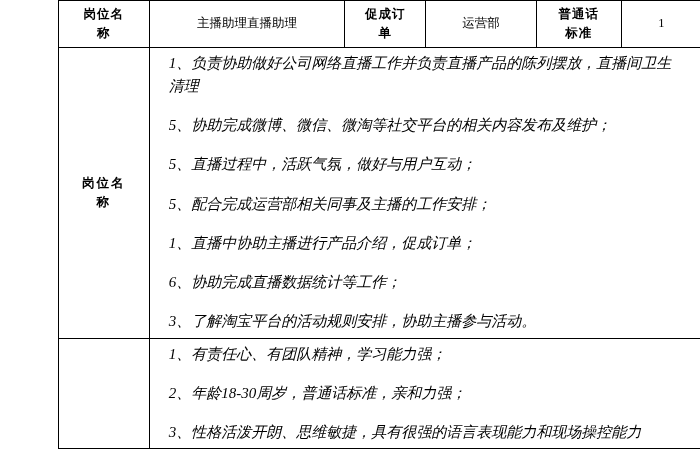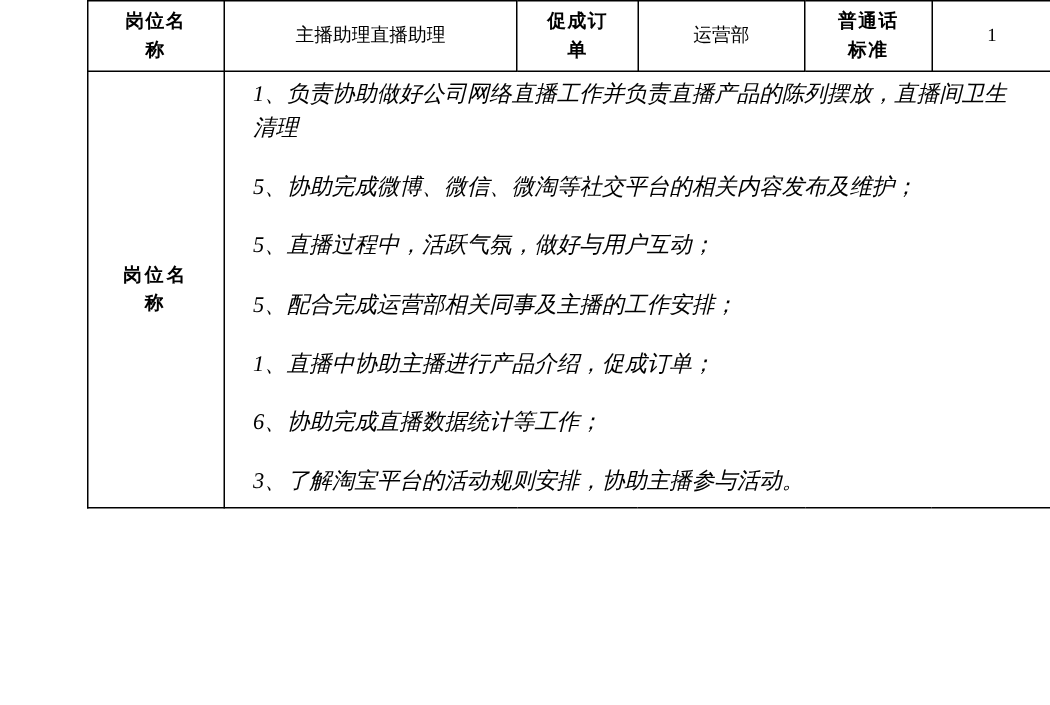--- a/index.html
+++ b/index.html
@@ -106,15 +106,23 @@
         <td class="body-cell" colspan="5">
           <p>1、负责协助做好公司网络直播工作并负责直播产品的陈列摆放，直播间卫生清理</p>
           <p>5、协助完成微博、微信、微淘等社交平台的相关内容发布及维护；</p>
           <p>5、直播过程中，活跃气氛，做好与用户互动；</p>
           <p>5、配合完成运营部相关同事及主播的工作安排；</p>
           <p>1、直播中协助主播进行产品介绍，促成订单；</p>
           <p>6、协助完成直播数据统计等工作；</p>
           <p>3、了解淘宝平台的活动规则安排，协助主播参与活动。</p>
         </td>
       </tr>
+      <tr>
+        <td class="side-label"></td>
+        <td class="body-cell" colspan="5">
+          <p>1、有责任心、有团队精神，学习能力强；</p>
+          <p>2、年龄18-30周岁，普通话标准，亲和力强；</p>
+          <p>3、性格活泼开朗、思维敏捷，具有很强的语言表现能力和现场操控能力</p>
+        </td>
+      </tr>
     </tbody>
   </table>
 </div>
 
 </body></html>

